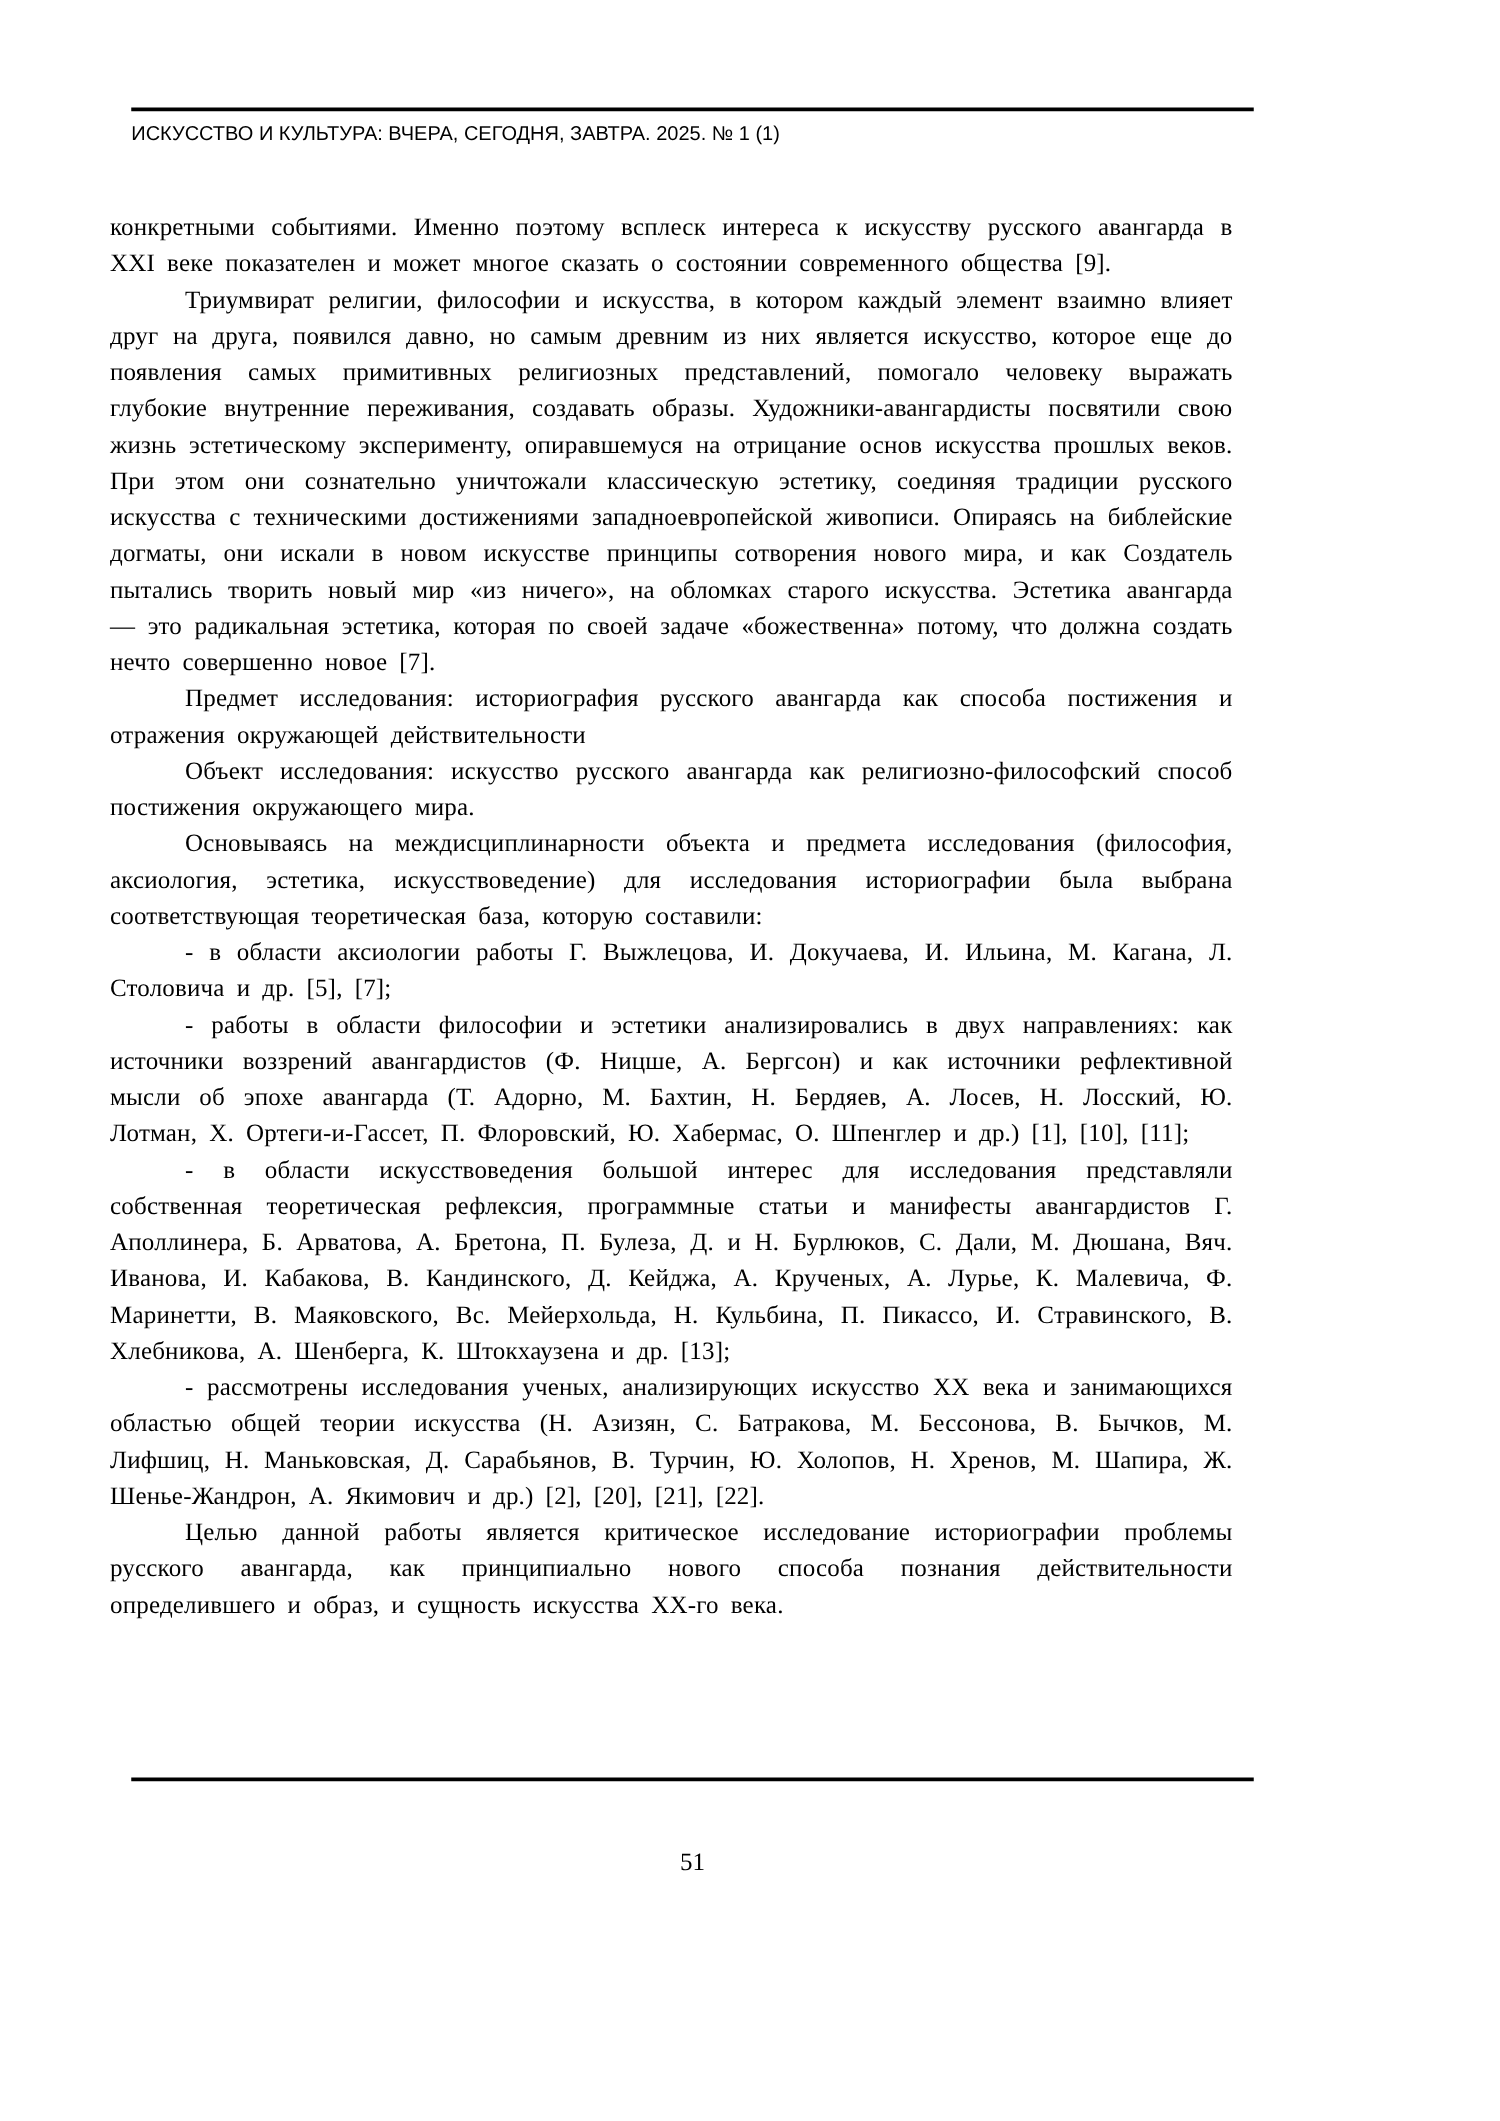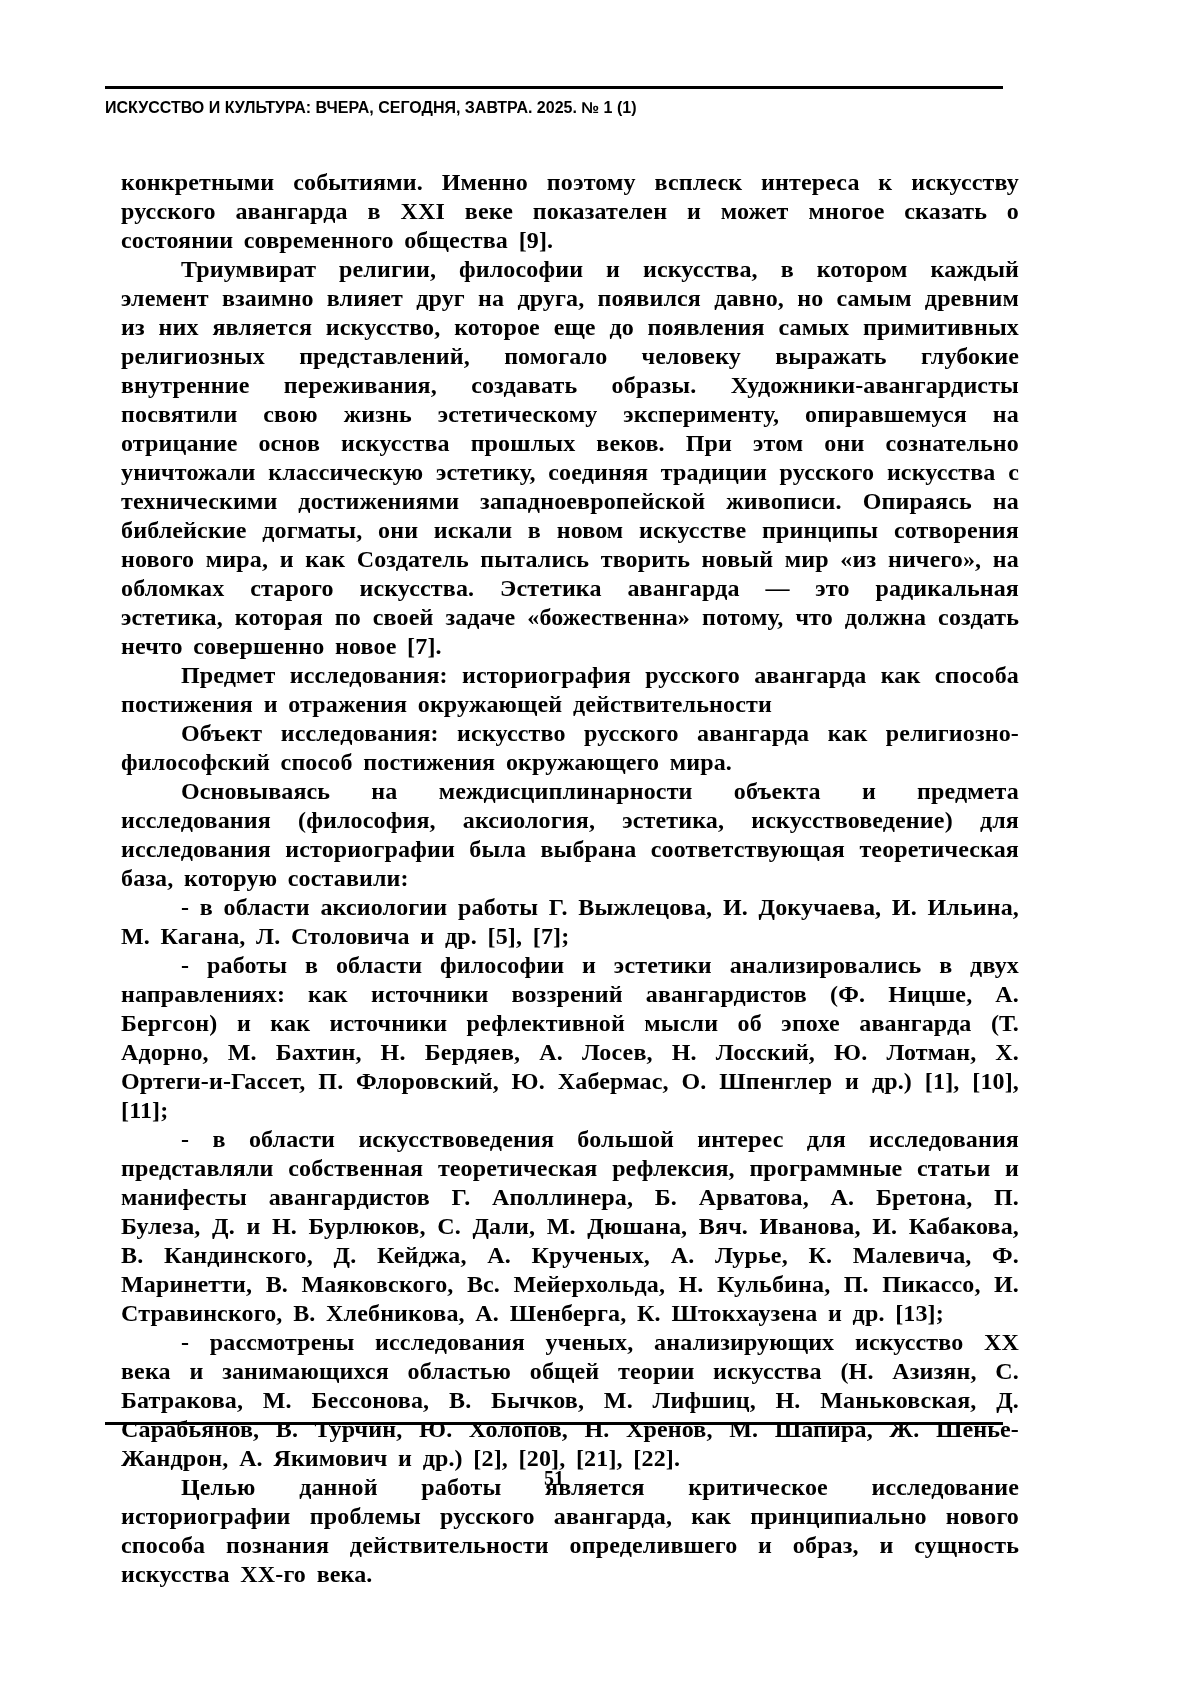--- a/index.html
+++ b/index.html
@@ -8,21 +8,20 @@
     background: #ffffff;
   }
   .page {
     position: relative;
     width: 1200px;
     height: 1697px;
     background: #ffffff;
     color: #000000;
     font-family: "Liberation Serif", serif;
     overflow: hidden;
-    font-weight: bold;
   }
   .header {
     position: absolute;
     left: 105px;
     top: 86px;
     width: 898px;
   }
   .rule {
     width: 100%;
     background: #000000;
@@ -33,24 +32,24 @@
   }
   .header-line {
     font-family: "Liberation Sans", sans-serif;
     font-size: 16px;
     line-height: 23px;
     color: #000000;
     white-space: nowrap;
   }
   .body-text {
     position: absolute;
-    left: 121px;
+    left: 88px;
     top: 168px;
     width: 898px;
-    font-size: 24px;
+    font-size: 20px;
     line-height: 29px;
     text-align: justify;
     word-spacing: 4.5px;
     letter-spacing: 0.15px;
   }
   .body-text p {
     margin: 0;
     padding: 0;
     text-indent: 60px;
   }
@@ -60,21 +59,21 @@
   .footer {
     position: absolute;
     left: 105px;
     top: 1422px;
     width: 898px;
   }
   .bottom-rule {
     height: 3px;
   }
   .page-number {
-    margin-top: 41px;
+    margin-top: 53px;
     text-align: center;
     font-size: 20px;
     line-height: 24px;
   }
 </style>
 </head>
 <body>
 
 <div class="page">
 

